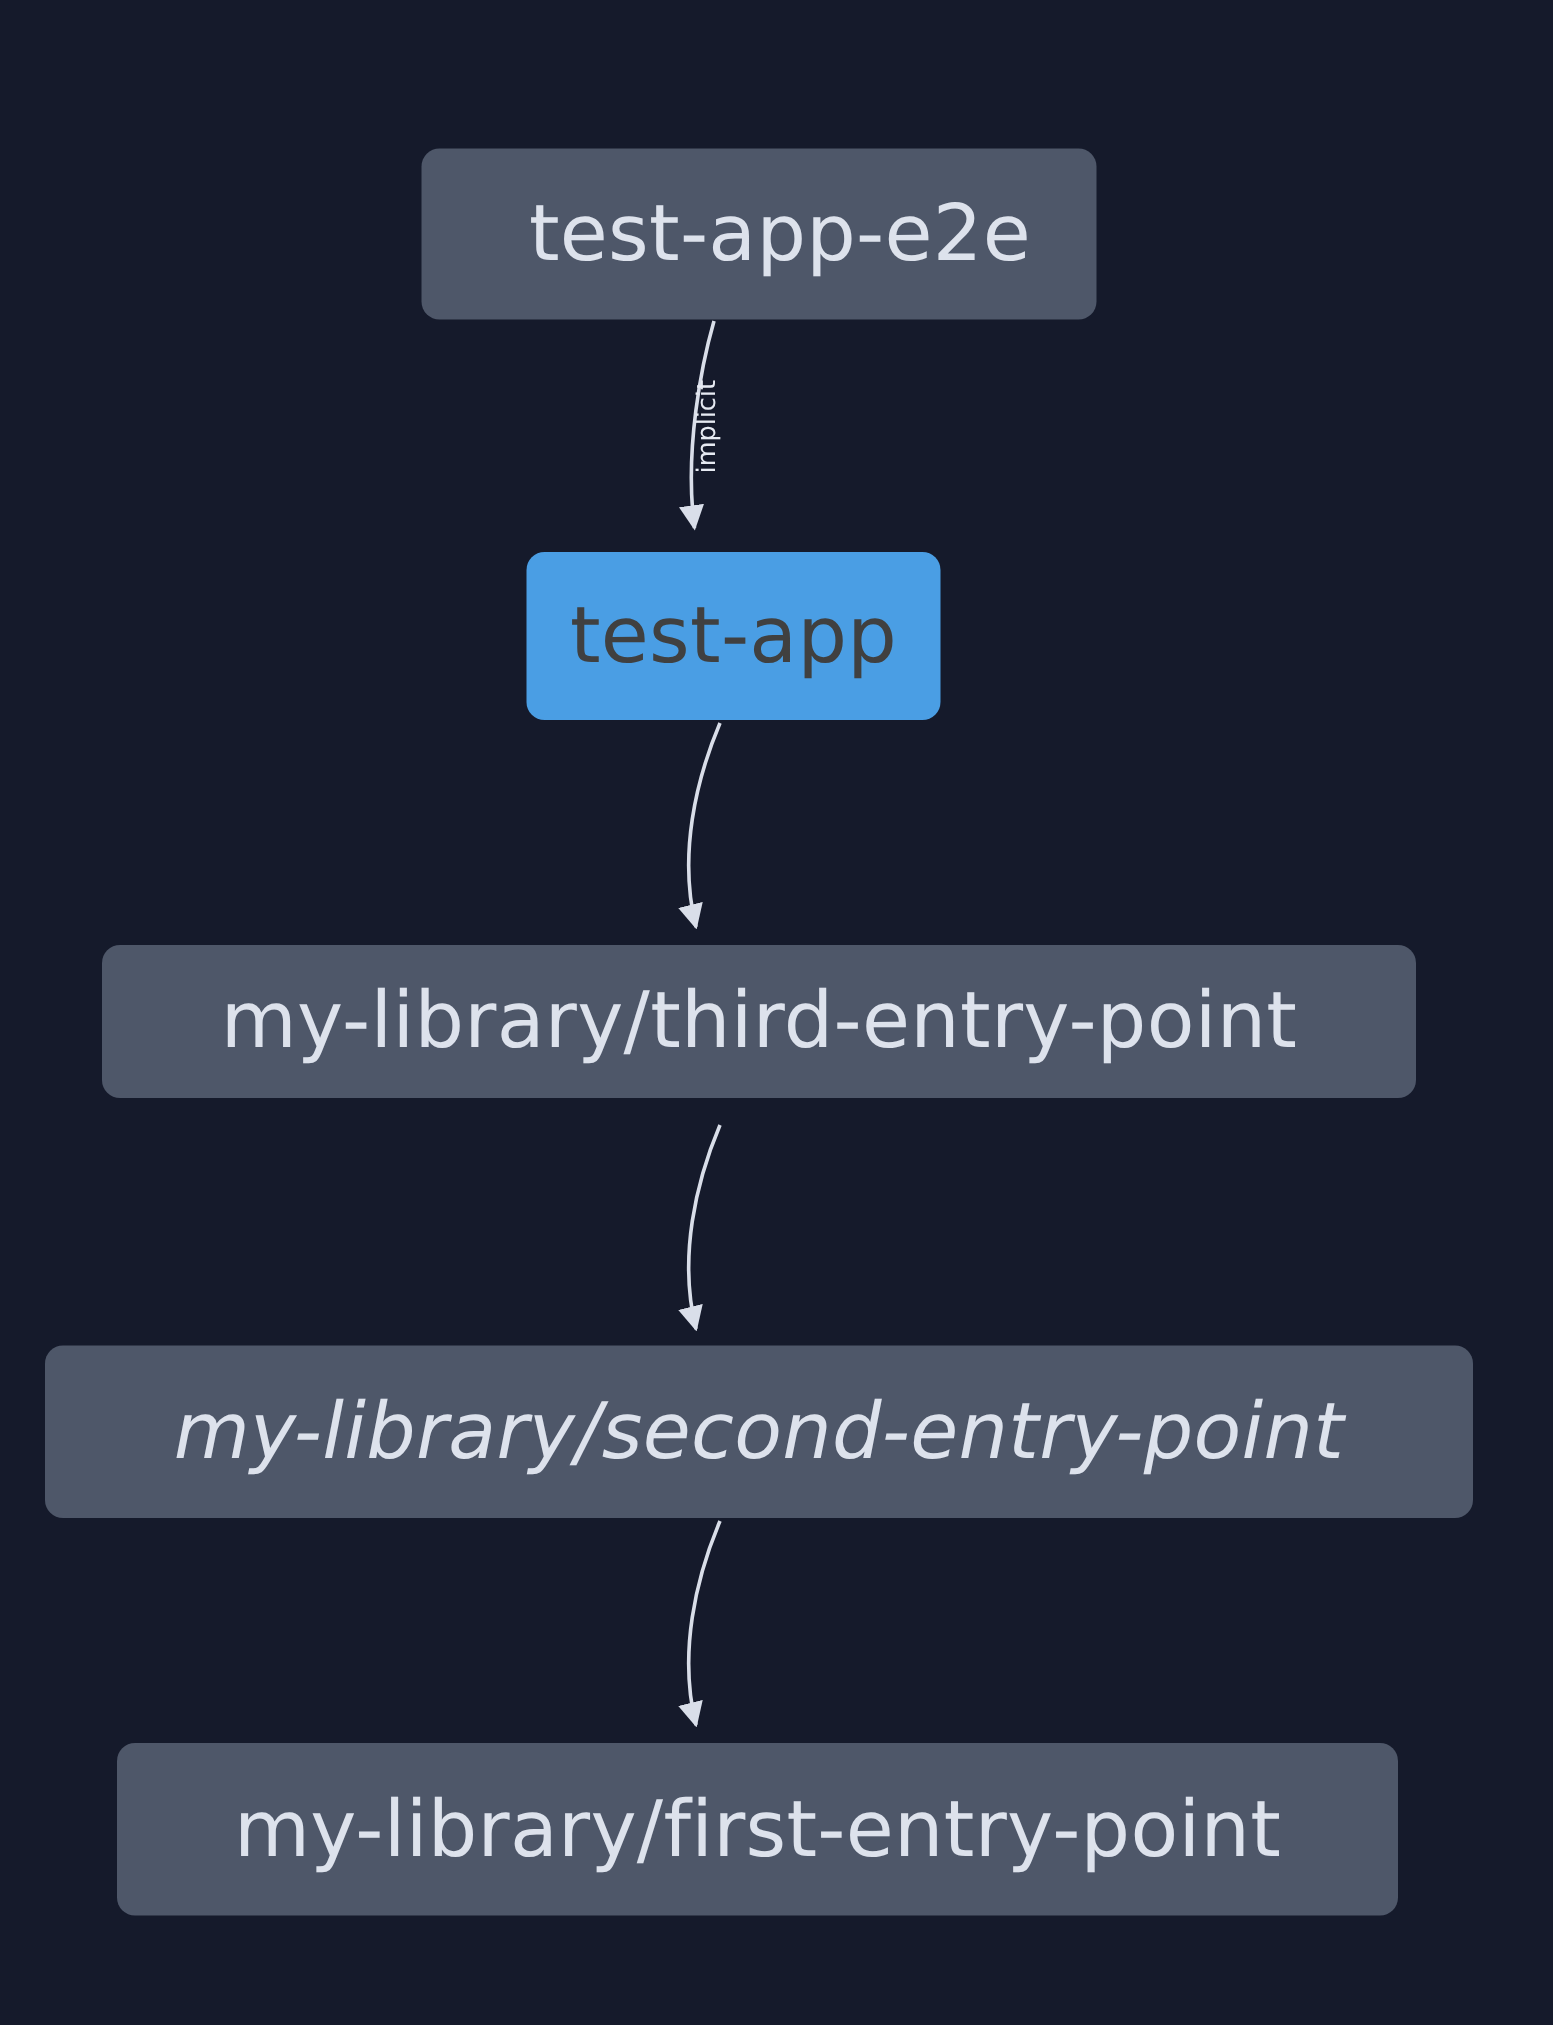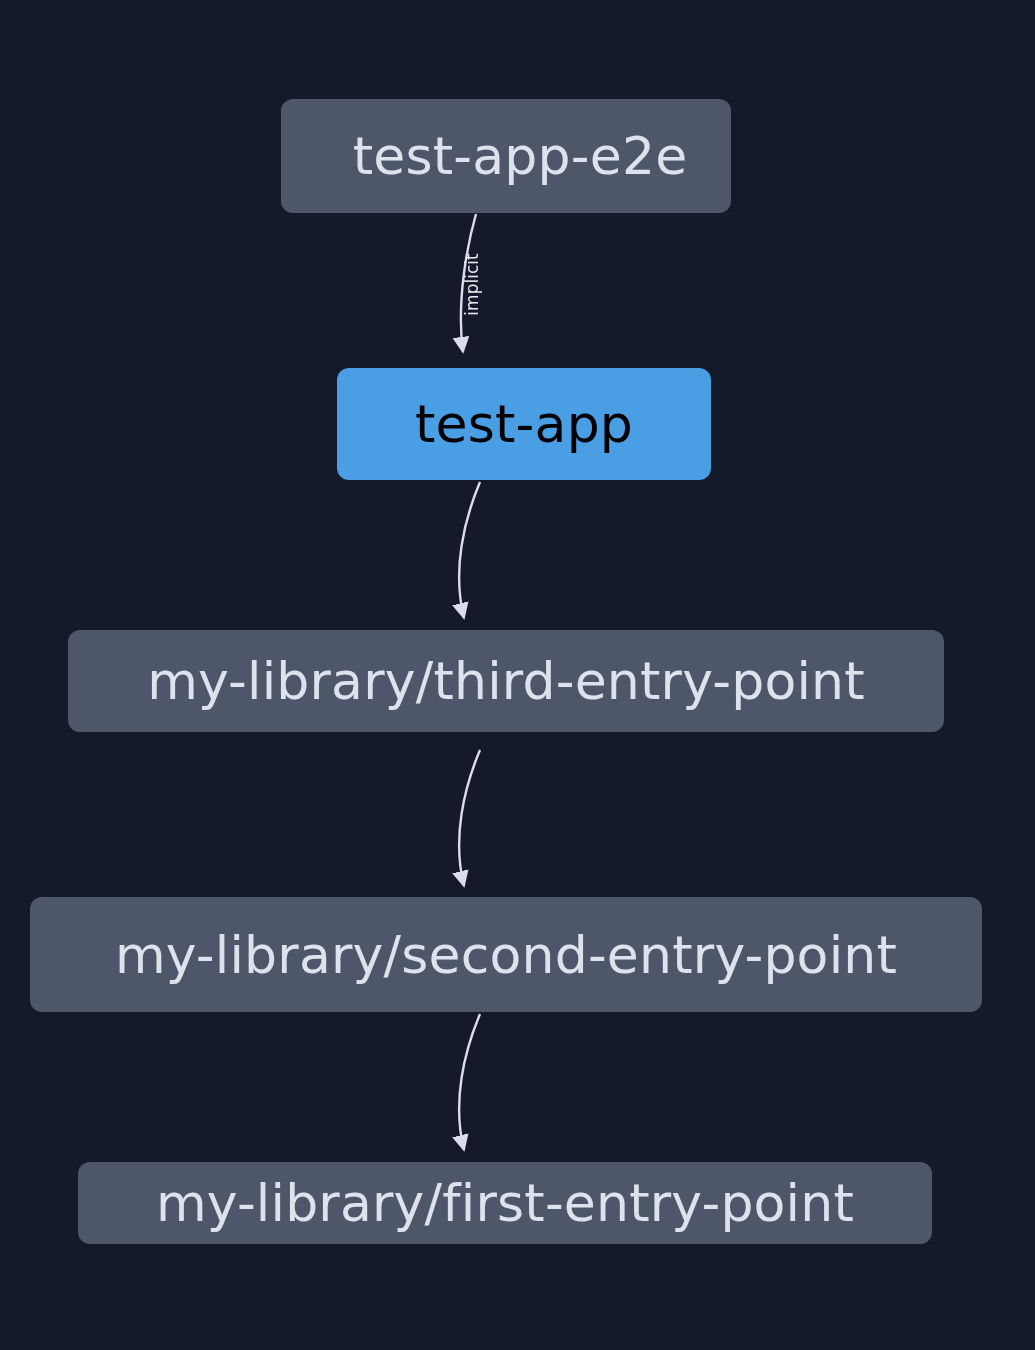--- a/index.html
+++ b/index.html
@@ -73,27 +73,27 @@
   </svg>
 
   <div id="edge-labels">
       <div class="edge-label" style="left: 441px; top: 276px; transform: rotate(-90deg);">implicit</div>
     </div>
 
   <div id="node-layer">
       <div class="node node-default" style="left: 281px; top: 99px; width: 450px; height: 114px; background: rgb(78, 87, 105); color: rgb(221, 226, 236);">
         <span class="node-label" style="font-size: 52px; margin-left: 28px;">test-app-e2e</span>
       </div>
-      <div class="node node-focused" style="left: 337px; top: 368px; width: 374px; height: 112px; background: rgb(74, 158, 228); color: #000000;">
+      <div class="node node-focused" style="left: 351px; top: 368px; width: 276px; height: 112px; background: rgb(74, 158, 228); color: #404040;">
         <span class="node-label" style="font-size: 52px;">test-app</span>
       </div>
       <div class="node node-default" style="left: 68px; top: 630px; width: 876px; height: 102px; background: rgb(78, 87, 105); color: rgb(221, 226, 236);">
         <span class="node-label" style="font-size: 52px;">my-library/third-entry-point</span>
       </div>
       <div class="node node-default" style="left: 30px; top: 897px; width: 952px; height: 115px; background: rgb(78, 87, 105); color: rgb(221, 226, 236);">
-        <span class="node-label" style="font-size: 52px;">my-library/second-entry-point</span>
+        <span class="node-label" style="font-size: 52px; font-style: italic;">my-library/second-entry-point</span>
       </div>
-      <div class="node node-default" style="left: 78px; top: 1162px; width: 854px; height: 82px; background: rgb(78, 87, 105); color: rgb(221, 226, 236);">
+      <div class="node node-default" style="left: 78px; top: 1162px; width: 854px; height: 115px; background: rgb(78, 87, 105); color: rgb(221, 226, 236);">
         <span class="node-label" style="font-size: 52px;">my-library/first-entry-point</span>
       </div>
     </div>
 
 </div>
 
 </body></html>

